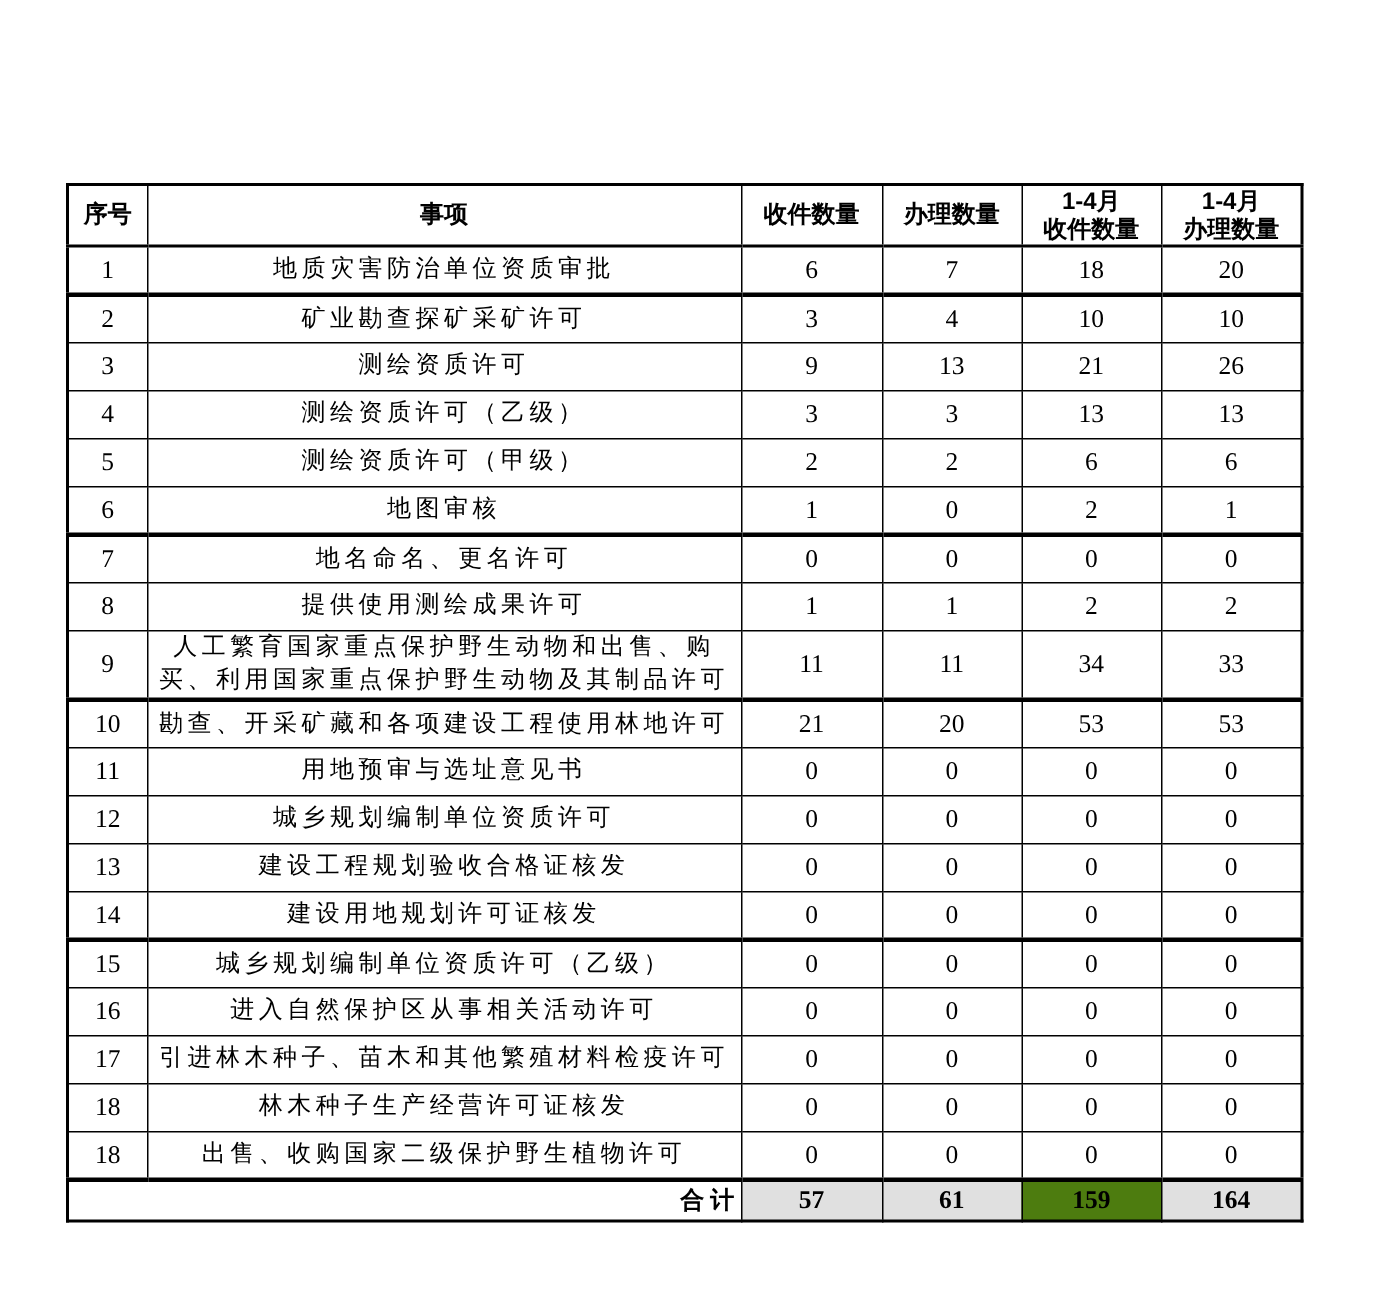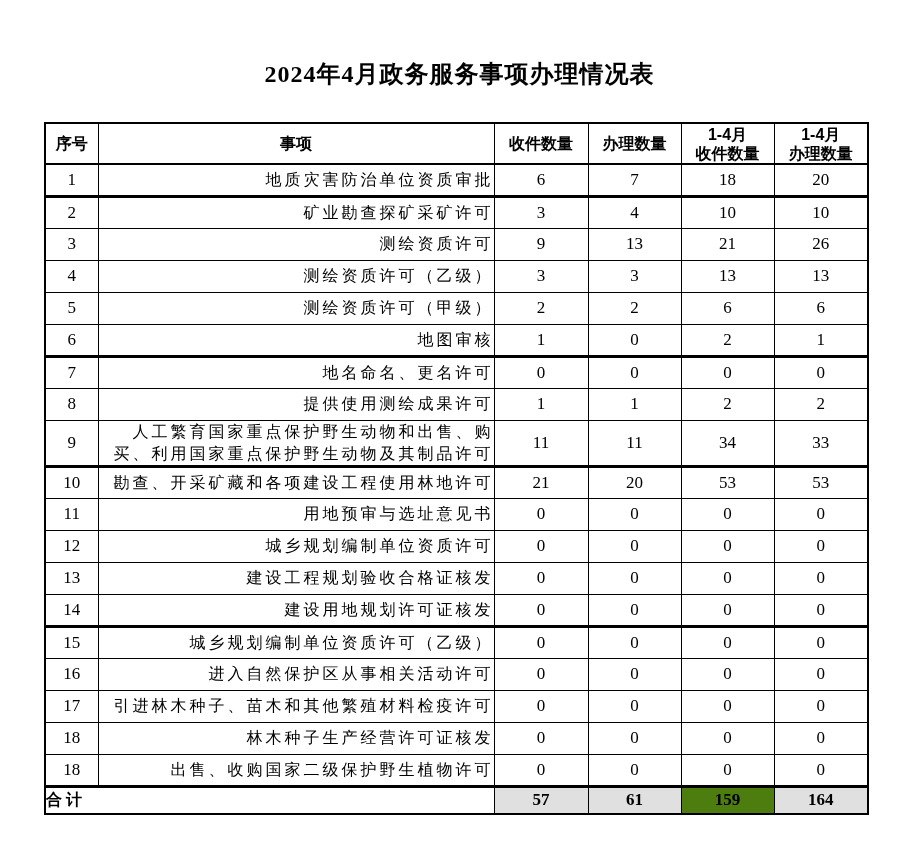--- a/index.html
+++ b/index.html
@@ -46,56 +46,55 @@
     white-space: pre-line;
     line-height: 19px;
     border-bottom-width: 2px;
   }
   .report tbody tr { height: 32px; }
   .c-no {
     text-align: center;
     font-size: 17px;
   }
   .c-item {
-    text-align: right;
+    text-align: center;
     padding: 2px 4px 2px 8px;
     font-size: 16px;
     letter-spacing: 3px;
     line-height: 22px;
     margin-left: 20px;
   }
   .c-num {
     text-align: center;
     font-size: 17px;
   }
   .bl2 { border-left-width: 2px; }
   .bl3 { border-left-width: 3px; }
   tr.thick-bottom td { border-bottom-width: 3px; }
   .report tfoot tr { height: 28px; }
   .report tfoot td {
     font-weight: bold;
     border-top-width: 3px;
   }
   .total-label {
-    text-align: left;
+    text-align: right;
     font-family: "Liberation Sans", "DejaVu Sans", sans-serif;
     font-size: 16px;
     letter-spacing: 4px;
   }
   .total-num {
     text-align: center;
     font-size: 17px;
   }
 </style>
 </head>
 <body>
 
 <div class="page">
 
-  <div class="title">2024年4月政务服务事项办理情况表</div>
 
   <table class="report">
     <colgroup>
       <col style="width:53px">
       <col style="width:396px">
       <col style="width:94px">
       <col style="width:93px">
       <col style="width:93px">
       <col style="width:94px">
     </colgroup>

